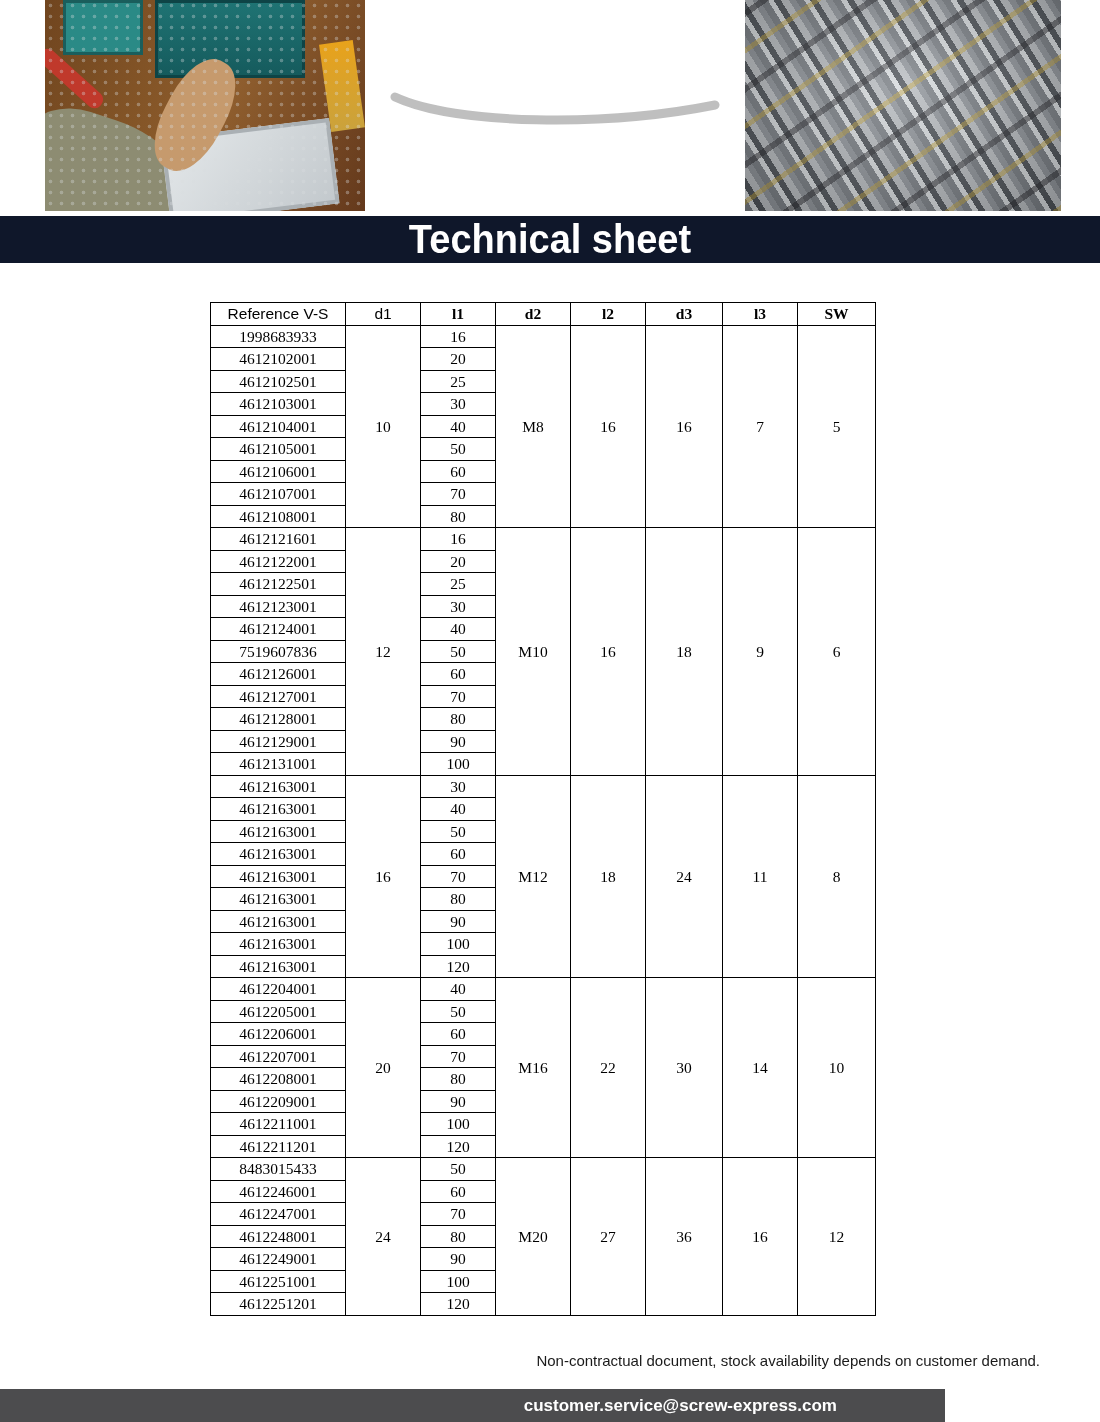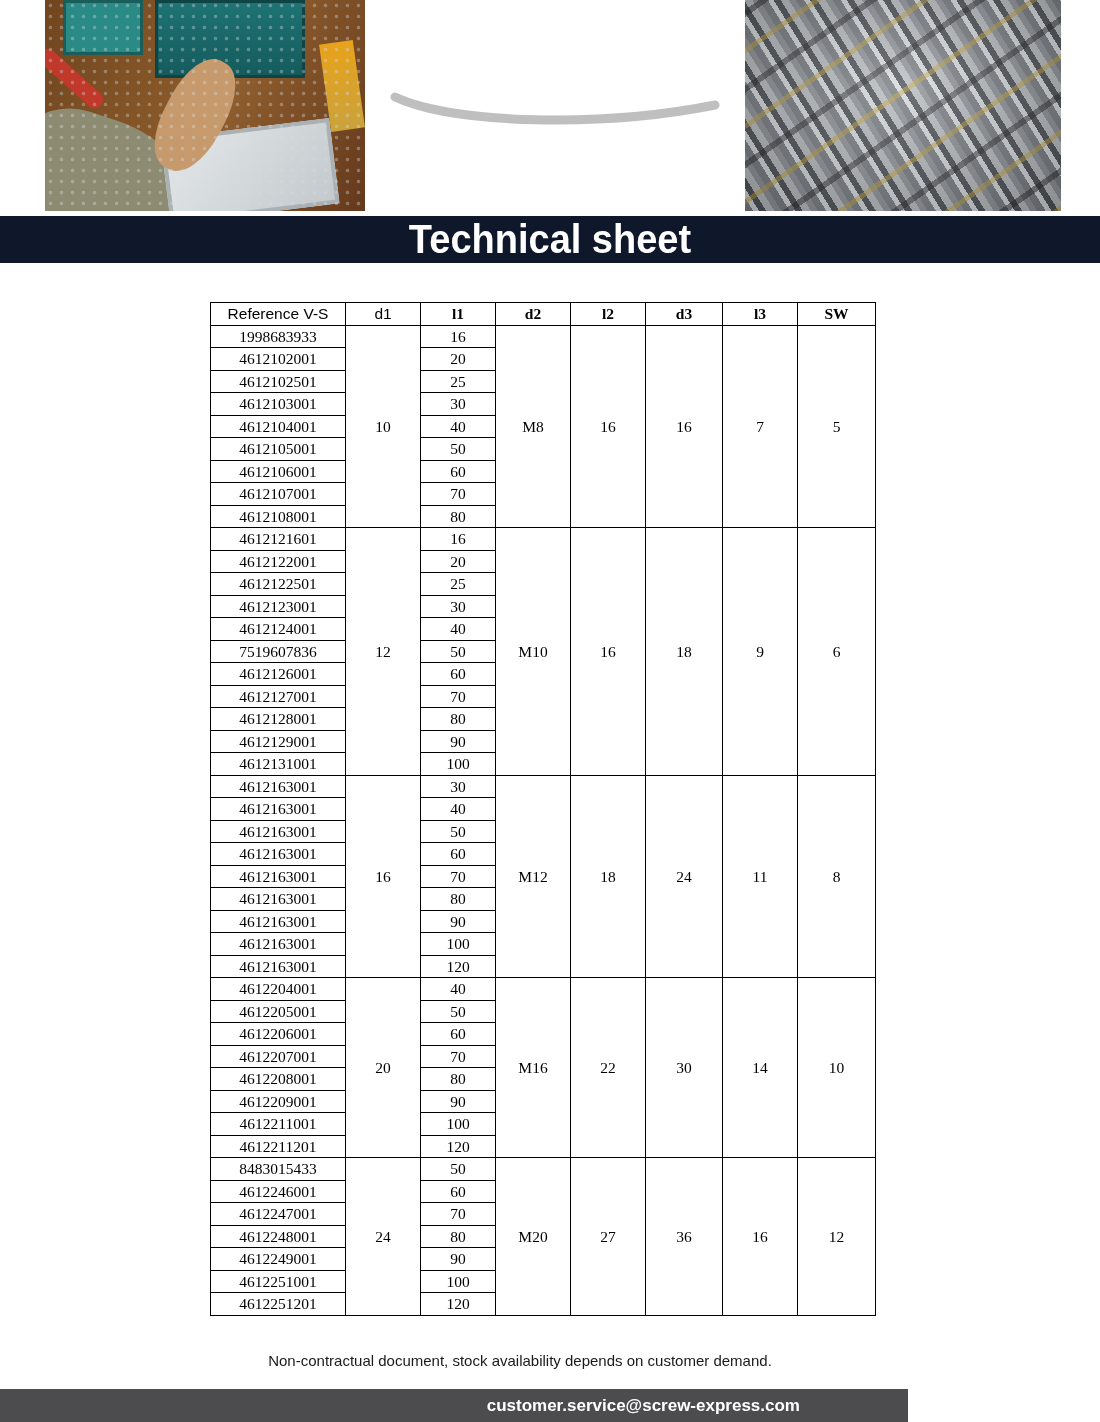--- a/index.html
+++ b/index.html
@@ -58,24 +58,24 @@
   table.spec { border-collapse:collapse; table-layout:fixed;
     font-family:"Liberation Serif", serif; color:#000; }
   table.spec th, table.spec td { border:1px solid #000; padding:0; text-align:center;
     height:21.5px; line-height:21.5px; font-size:15.5px; overflow:hidden; }
   th.sans { font-family:"Liberation Sans", sans-serif; font-size:13px; font-weight:normal;margin-top:12px; }
   th.left { text-align:left; padding-left:3px; }
   th.serifb { font-family:"Liberation Serif", serif; font-weight:bold; font-size:16px;margin-top:6px; }
   td.merged { vertical-align:middle;margin-top:24px; }
 
   
-  .note { position:absolute; left:0; top:1352px; width:1040px; text-align:center;
+  .note { position:absolute; left:0; top:1352px; width:1040px; text-align:right;
     font-size:15px; color:#1a1a1a; }
   .footer-bar { position:absolute; left:0; top:1389px; width:908px; height:33px;
-    background:#4c4c4e; }
+    background:#4c4c4e;padding-left:37px; }
   .footer-email { position:absolute; right:108px; top:0; line-height:33px;
     color:#ffffff; font-weight:bold; font-size:17px;
     font-family:"Liberation Sans", sans-serif; }
 </style>
 </head>
 <body>
 
 <div class="photo photo-left">
   <div class="pl-sleeve"></div>
   <div class="pl-organizer2"></div>

